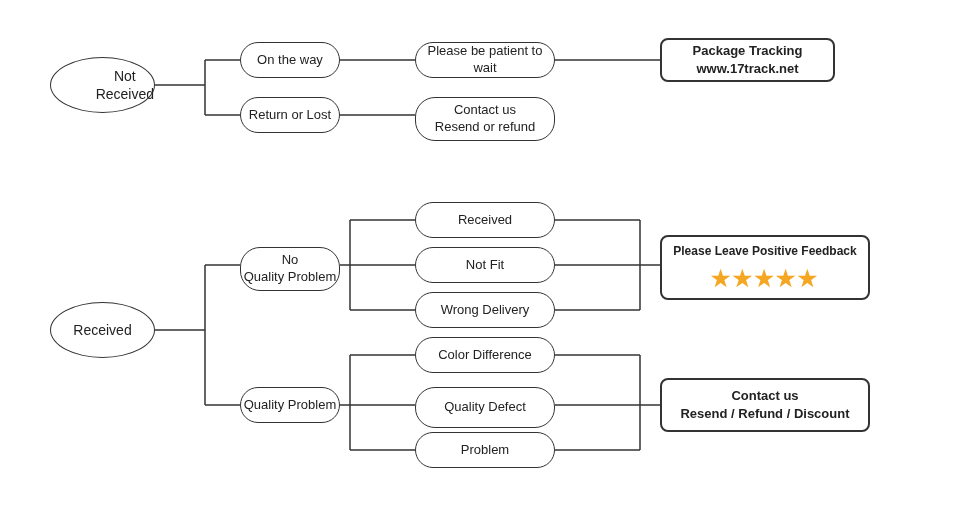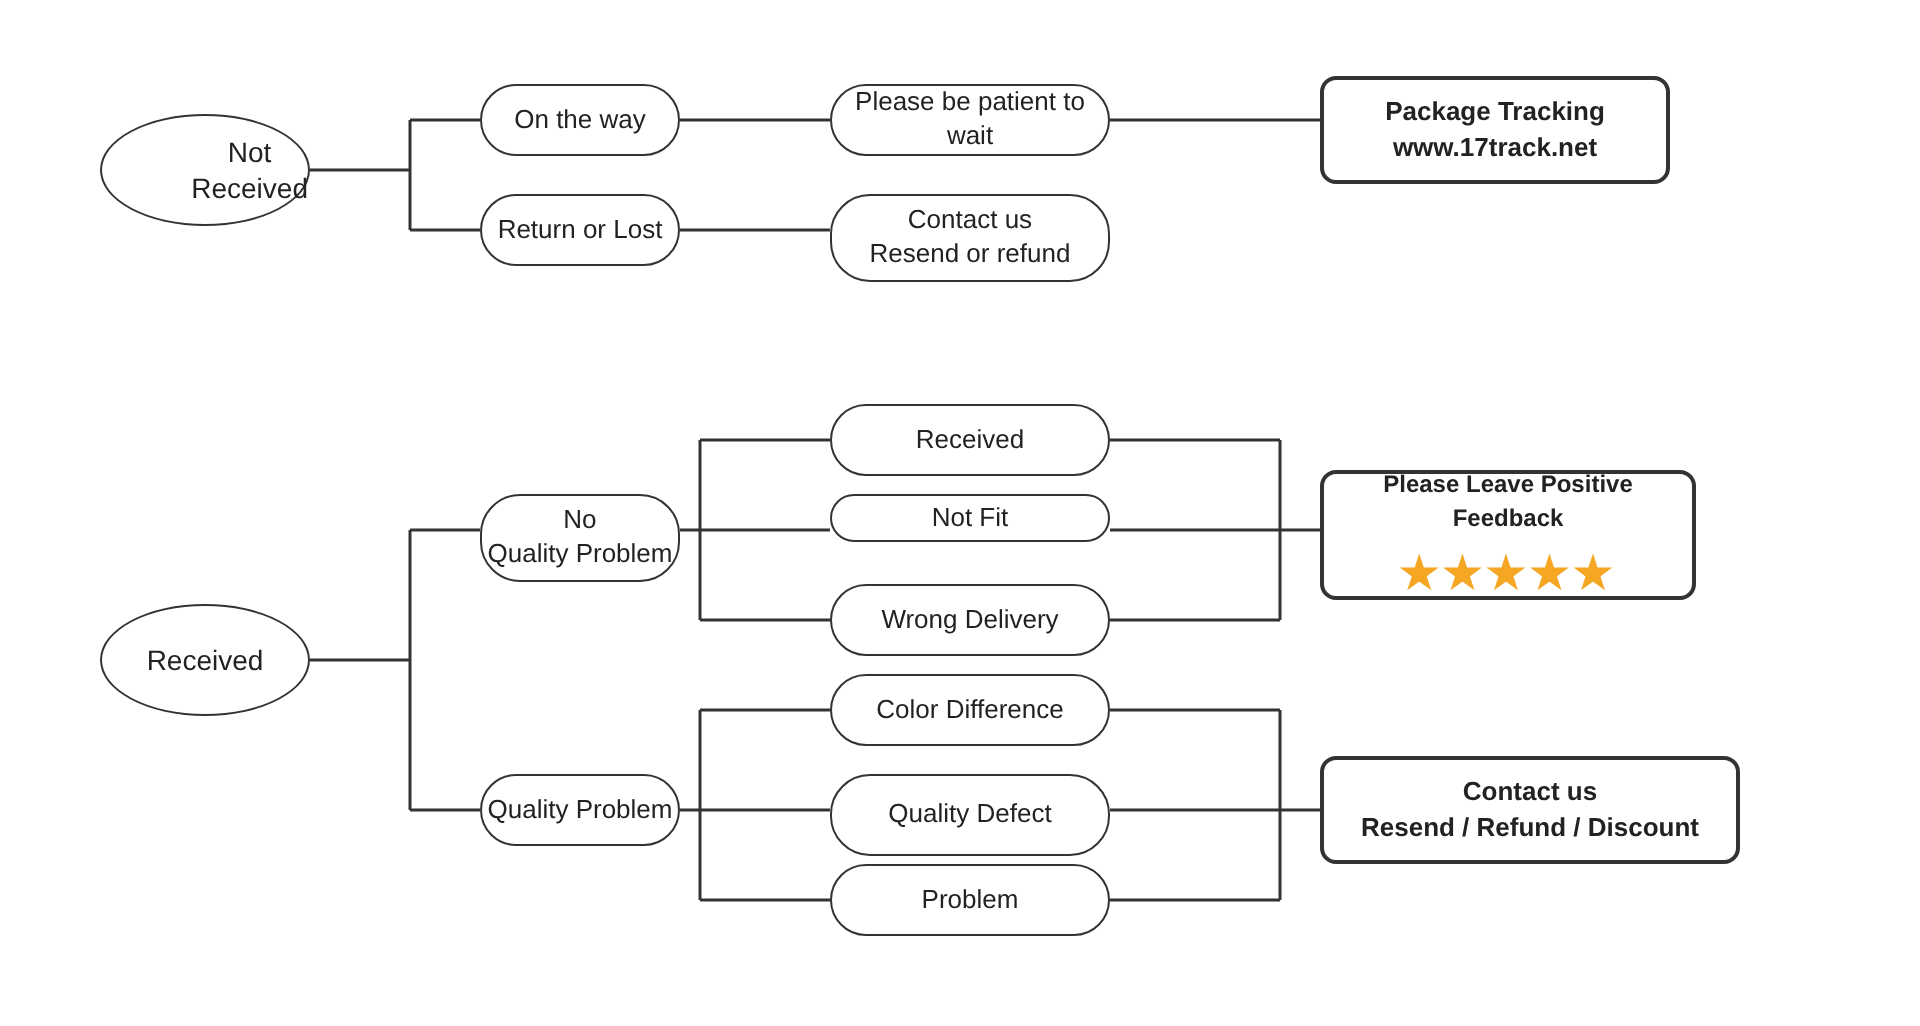--- a/index.html
+++ b/index.html
@@ -135,21 +135,21 @@
   </div>
 
   <div class="node rounded-rect" style="left:240px; top:97px; width:100px; height:36px;">
     <span>Return or Lost</span>
   </div>
 
   <div class="node rounded-rect" style="left:415px; top:42px; width:140px; height:36px;">
     <span>Please be patient to wait</span>
   </div>
 
-  <div class="node highlight-box" style="left:660px; top:38px; width:175px; height:54px;">
+  <div class="node highlight-box" style="left:660px; top:38px; width:175px; height:44px;">
     <span style="white-space:pre; font-size:13px;">Package Tracking
 www.17track.net</span>
   </div>
 
   <div class="node rounded-rect" style="left:415px; top:97px; width:140px; height:44px;">
     <span style="white-space:pre; font-size:13px;">Contact us
 Resend or refund</span>
   </div>
 
   <div class="node oval" style="left:50px; top:302px; width:105px; height:56px; font-size:14px;">
@@ -162,41 +162,41 @@
   </div>
 
   <div class="node rounded-rect" style="left:240px; top:387px; width:100px; height:36px;">
     <span>Quality Problem</span>
   </div>
 
   <div class="node rounded-rect" style="left:415px; top:202px; width:140px; height:36px;">
     <span>Received</span>
   </div>
 
-  <div class="node rounded-rect" style="left:415px; top:247px; width:140px; height:24px;">
+  <div class="node rounded-rect" style="left:415px; top:247px; width:140px; height:36px;">
     <span>Not Fit</span>
   </div>
 
   <div class="node rounded-rect" style="left:415px; top:292px; width:140px; height:36px;">
     <span>Wrong Delivery</span>
   </div>
 
   <div class="node rounded-rect" style="left:415px; top:337px; width:140px; height:36px;">
     <span>Color Difference</span>
   </div>
 
   <div class="node rounded-rect" style="left:415px; top:387px; width:140px; height:41px;">
     <span>Quality Defect</span>
   </div>
 
   <div class="node rounded-rect" style="left:415px; top:432px; width:140px; height:36px;">
     <span>Problem</span>
   </div>
 
-  <div class="node highlight-box" style="left:660px; top:235px; width:188px; height:65px; flex-direction:column; border:2px solid #333;">
+  <div class="node highlight-box" style="left:660px; top:235px; width:210px; height:65px; flex-direction:column; border:2px solid #333;">
     <span style="font-size:12px; font-weight:bold; padding: 2px 4px;">Please Leave Positive Feedback</span>
     <span class="stars" style="color: rgb(245, 166, 35);">★★★★★</span>
   </div>
 
   <div class="node highlight-box" style="left:660px; top:378px; width:210px; height:54px; flex-direction:column;">
     <span style="white-space:pre; font-size:13px;">Contact us
 Resend / Refund / Discount</span>
   </div>
 
 </div>

